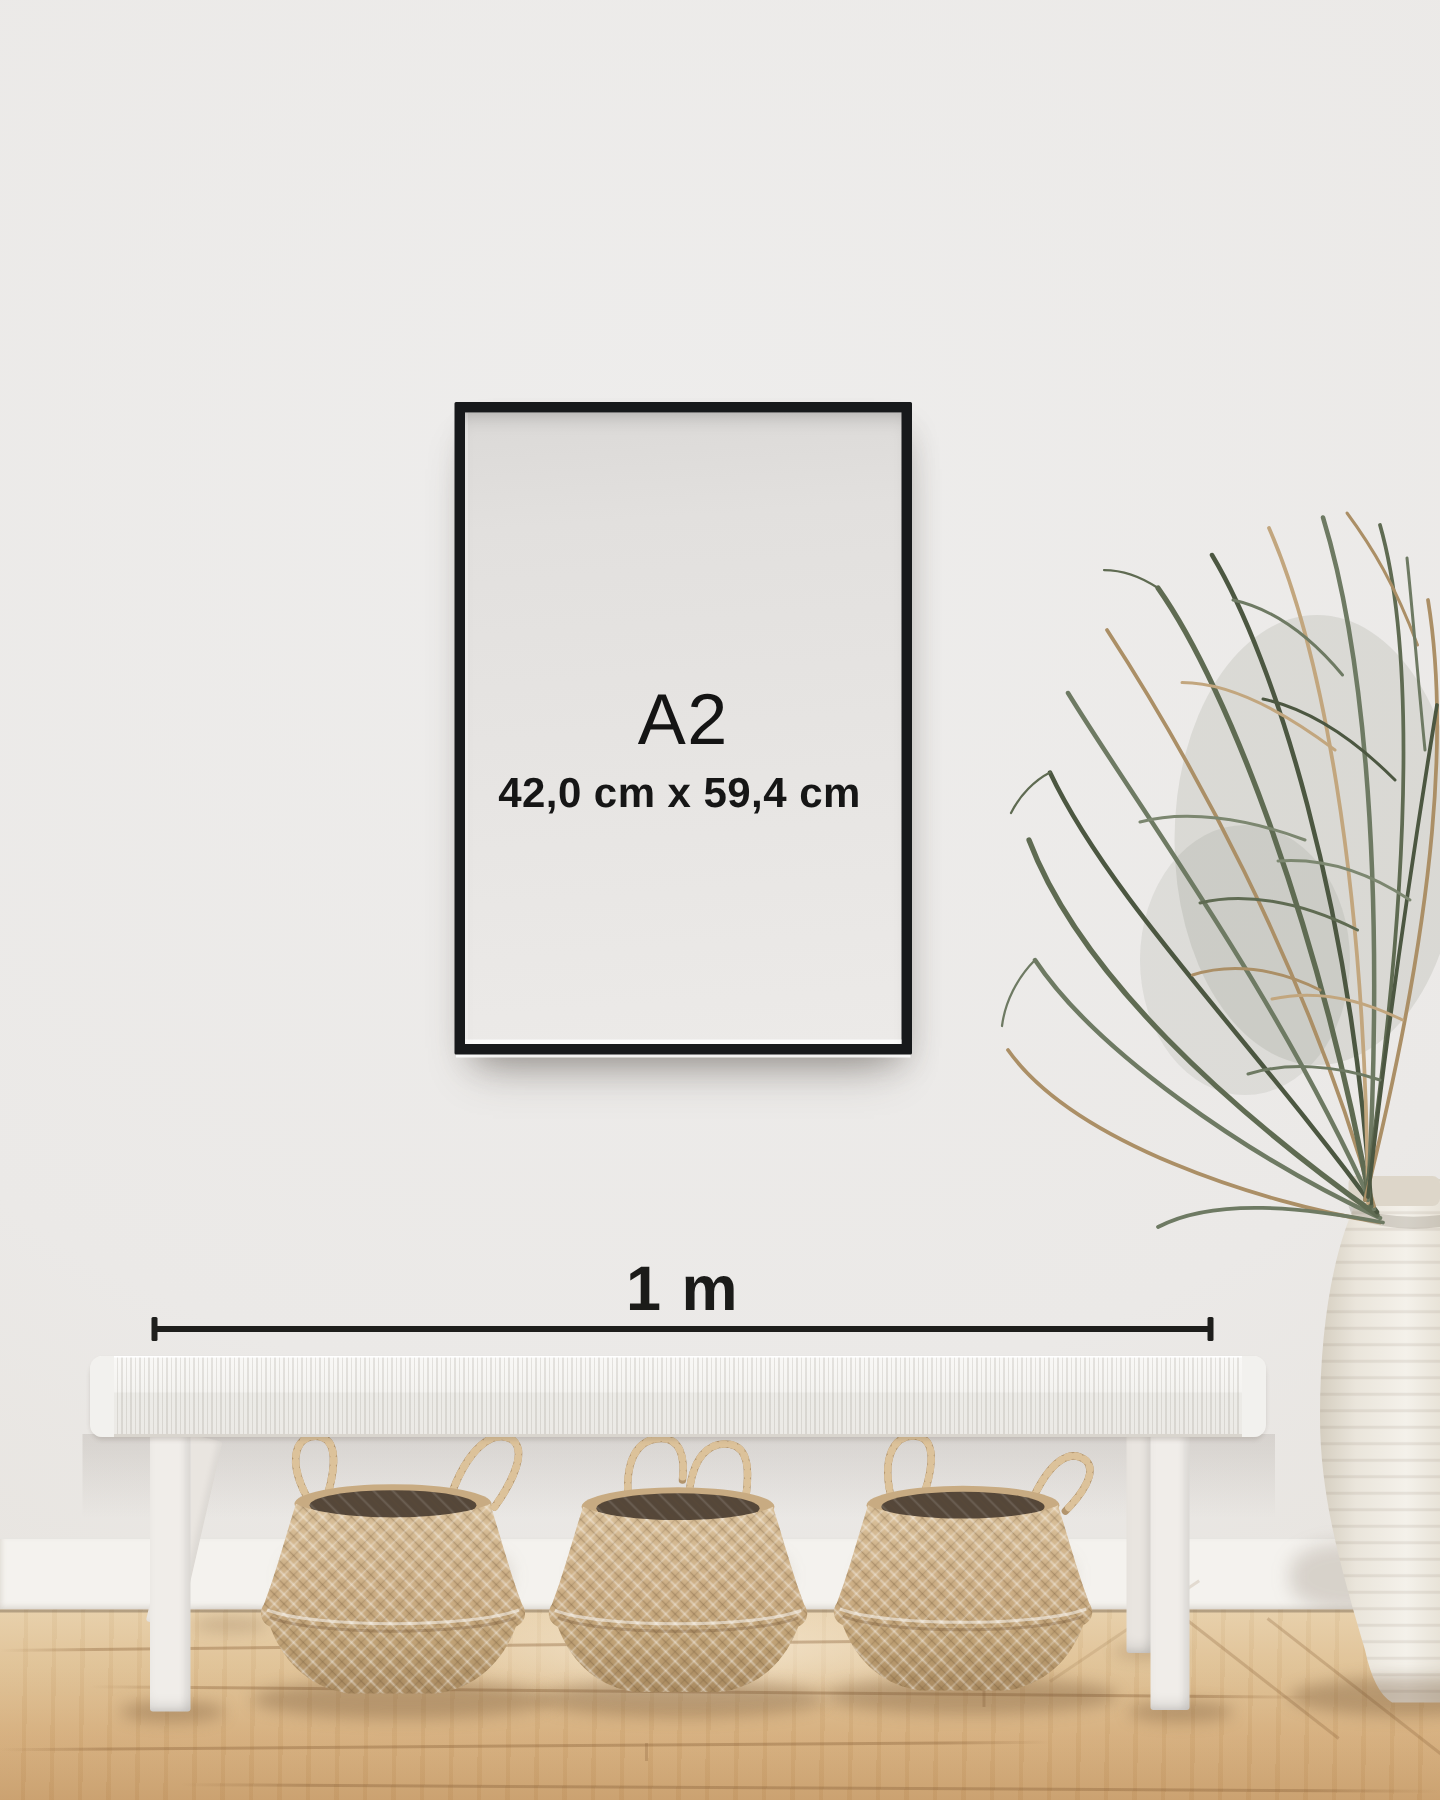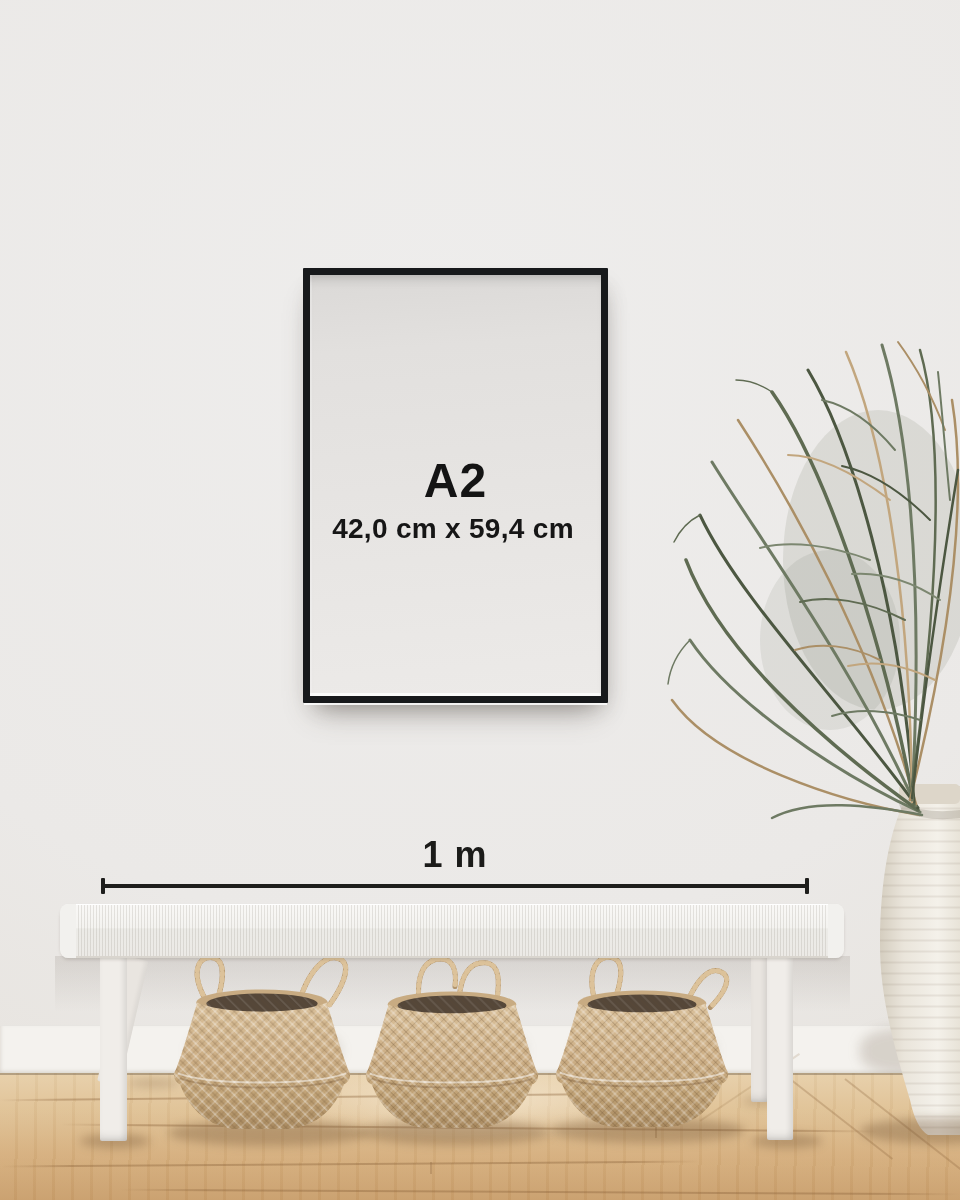--- a/index.html
+++ b/index.html
@@ -33,27 +33,27 @@
   
   .poster-frame{left:303px;top:268px;width:305px;height:435px;background:#17191b;
     border:7px solid #17191b;border-radius:1px;
     box-shadow:0 3px 0 -1px rgba(255,255,255,.85), 4px 12px 20px -8px rgba(70,62,54,.28),
                0 20px 30px -14px rgba(70,62,54,.42);}
   .poster-paper{left:0;top:0;width:291px;height:421px;
     background:linear-gradient(176deg,#dbd9d7 0%,#e2e0de 18%,#e7e5e3 58%,#eceae8 100%);
     box-shadow:inset 0 10px 14px -10px rgba(0,0,0,.28), inset 0 -3px 0 rgba(255,255,255,.75),
                inset 2px 0 0 rgba(255,255,255,.3);}
   .size-label{left:0;top:182px;width:291px;text-align:center;
-    font-size:48px;font-weight:700;letter-spacing:1px;color:#141414;line-height:1;}
+    font-size:48px;font-weight:400;letter-spacing:1px;color:#141414;line-height:1;}
   .dimensions-label{left:0;top:240px;width:286px;text-align:center;
     font-size:28px;font-weight:700;letter-spacing:.3px;color:#161616;line-height:1;}
 
   
   .measure-label{left:102px;top:836px;width:706px;text-align:center;
-    font-size:36px;font-weight:700;color:#1b1b19;line-height:1.08;letter-spacing:1px;}
+    font-size:42px;font-weight:700;color:#1b1b19;line-height:1.08;letter-spacing:1px;}
   .measure-line{left:102px;top:884px;width:706px;height:4px;background:#1e1e1c;border-radius:1px;}
   .tick{top:-6px;width:4px;height:16px;background:#1e1e1c;border-radius:1px;}
   .tick.l{left:-1px;} .tick.r{right:-1px;}
 
   
   .bench-seat{left:60px;top:904px;width:784px;height:54px;border-radius:8px/12px;
     background:
       repeating-linear-gradient(90deg, rgba(122,115,103,.17) 0 1px, rgba(255,255,255,0) 1px 3px),
       linear-gradient(180deg,#f9f8f6 0%,#f4f3f0 44%,#ecebe7 46%,#eceae6 100%);
     box-shadow:inset 0 1px 0 #ffffff, inset 0 -2px 0 #d9d5ce, 0 2px 3px rgba(90,80,68,.18);}

